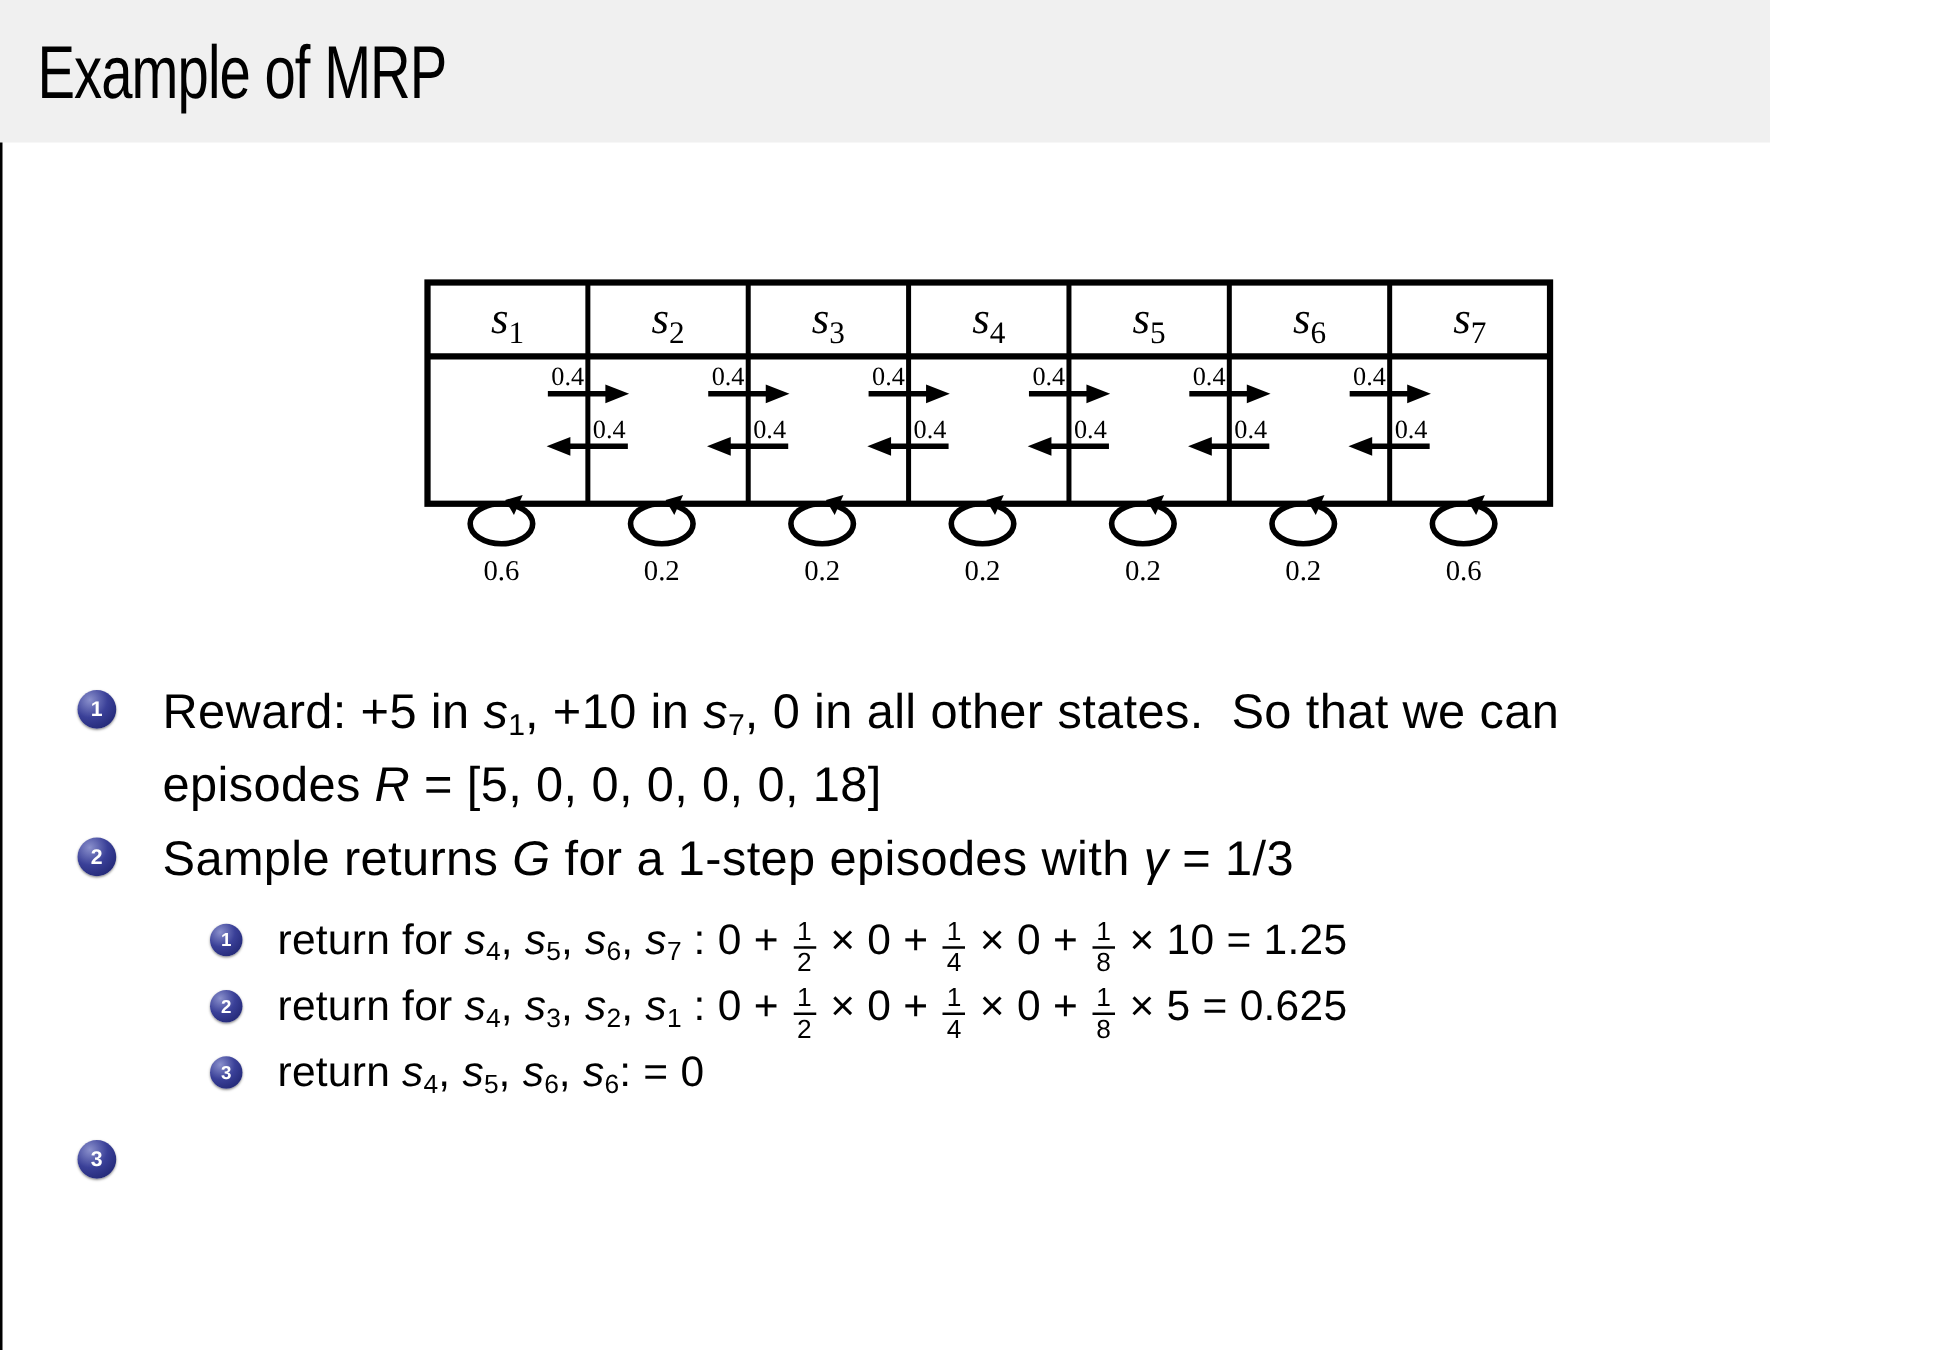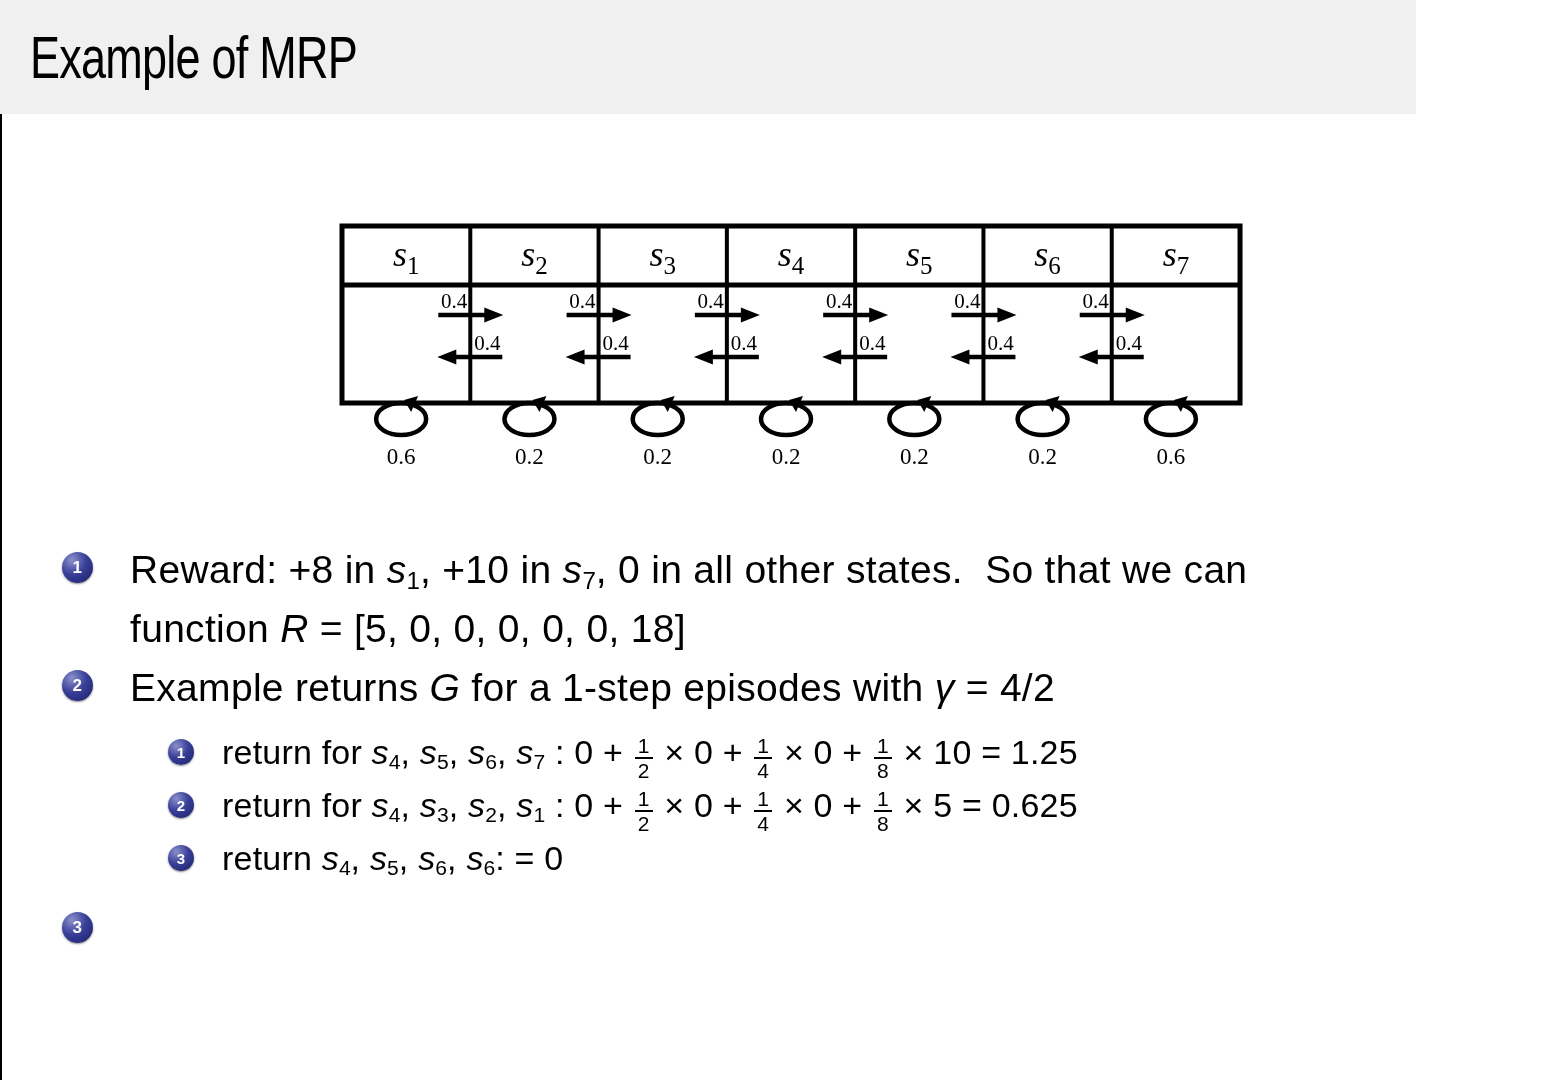--- a/index.html
+++ b/index.html
@@ -122,30 +122,30 @@
       <ellipse cx="850.885" cy="207" rx="25" ry="16" fill="none" stroke="#000" stroke-width="4.5"></ellipse>
       <polygon points="867.885,184 853.885,188 860.885,200" fill="#000"></polygon>
       <text x="850.885" y="252" text-anchor="middle" font-size="23" font-family="&quot;Liberation Serif&quot;,&quot;DejaVu Serif&quot;,serif" fill="#000">0.6</text>
     </svg>
   <div id="bullets">
       <div class="b lvl1">
         <div class="ball">
           <span class="num">1</span>
         </div>
         <div class="content">
-          <div class="line"><span class="t">Reward: +8 in </span><span class="varwrap"><span class="var">s</span><span class="sub">1</span></span><span class="t">, +10 in </span><span class="varwrap"><span class="var">s</span><span class="sub">7</span></span><span class="t">, 0 in all other states.&nbsp; So that we can</span></div>
-          <div class="line"><span class="t">function </span><span class="varwrap"><span class="var">R</span></span><span class="t"> = [5, 0, 0, 0, 0, 0, 18]</span></div>
+          <div class="line"><span class="t">Reward: +5 in </span><span class="varwrap"><span class="var">s</span><span class="sub">1</span></span><span class="t">, +10 in </span><span class="varwrap"><span class="var">s</span><span class="sub">7</span></span><span class="t">, 0 in all other states.&nbsp; So that we can</span></div>
+          <div class="line"><span class="t">episodes </span><span class="varwrap"><span class="var">R</span></span><span class="t"> = [5, 0, 0, 0, 0, 0, 18]</span></div>
         </div>
       </div>
       <div class="b lvl1">
         <div class="ball">
           <span class="num">2</span>
         </div>
         <div class="content">
-          <div class="line"><span class="t">Example returns </span><span class="varwrap"><span class="var">G</span></span><span class="t"> for a 1-step episodes with </span><span class="varwrap"><span class="var">γ</span></span><span class="t"> = 4/2</span></div>
+          <div class="line"><span class="t">Sample returns </span><span class="varwrap"><span class="var">G</span></span><span class="t"> for a 1-step episodes with </span><span class="varwrap"><span class="var">γ</span></span><span class="t"> = 1/3</span></div>
         </div>
       </div>
       <div class="b lvl2">
         <div class="ball">
           <span class="num">1</span>
         </div>
         <div class="content">
           <div class="line"><span class="t">return for </span><span class="varwrap"><span class="var">s</span><span class="sub">4</span></span><span class="t">, </span><span class="varwrap"><span class="var">s</span><span class="sub">5</span></span><span class="t">, </span><span class="varwrap"><span class="var">s</span><span class="sub">6</span></span><span class="t">, </span><span class="varwrap"><span class="var">s</span><span class="sub">7</span></span><span class="t"> : 0 + </span><span class="frac"><span class="num">1</span><span class="bar"></span><span class="den">2</span></span><span class="t"> × 0 + </span><span class="frac"><span class="num">1</span><span class="bar"></span><span class="den">4</span></span><span class="t"> × 0 + </span><span class="frac"><span class="num">1</span><span class="bar"></span><span class="den">8</span></span><span class="t"> × 10 = 1.25</span></div>
         </div>
       </div>

